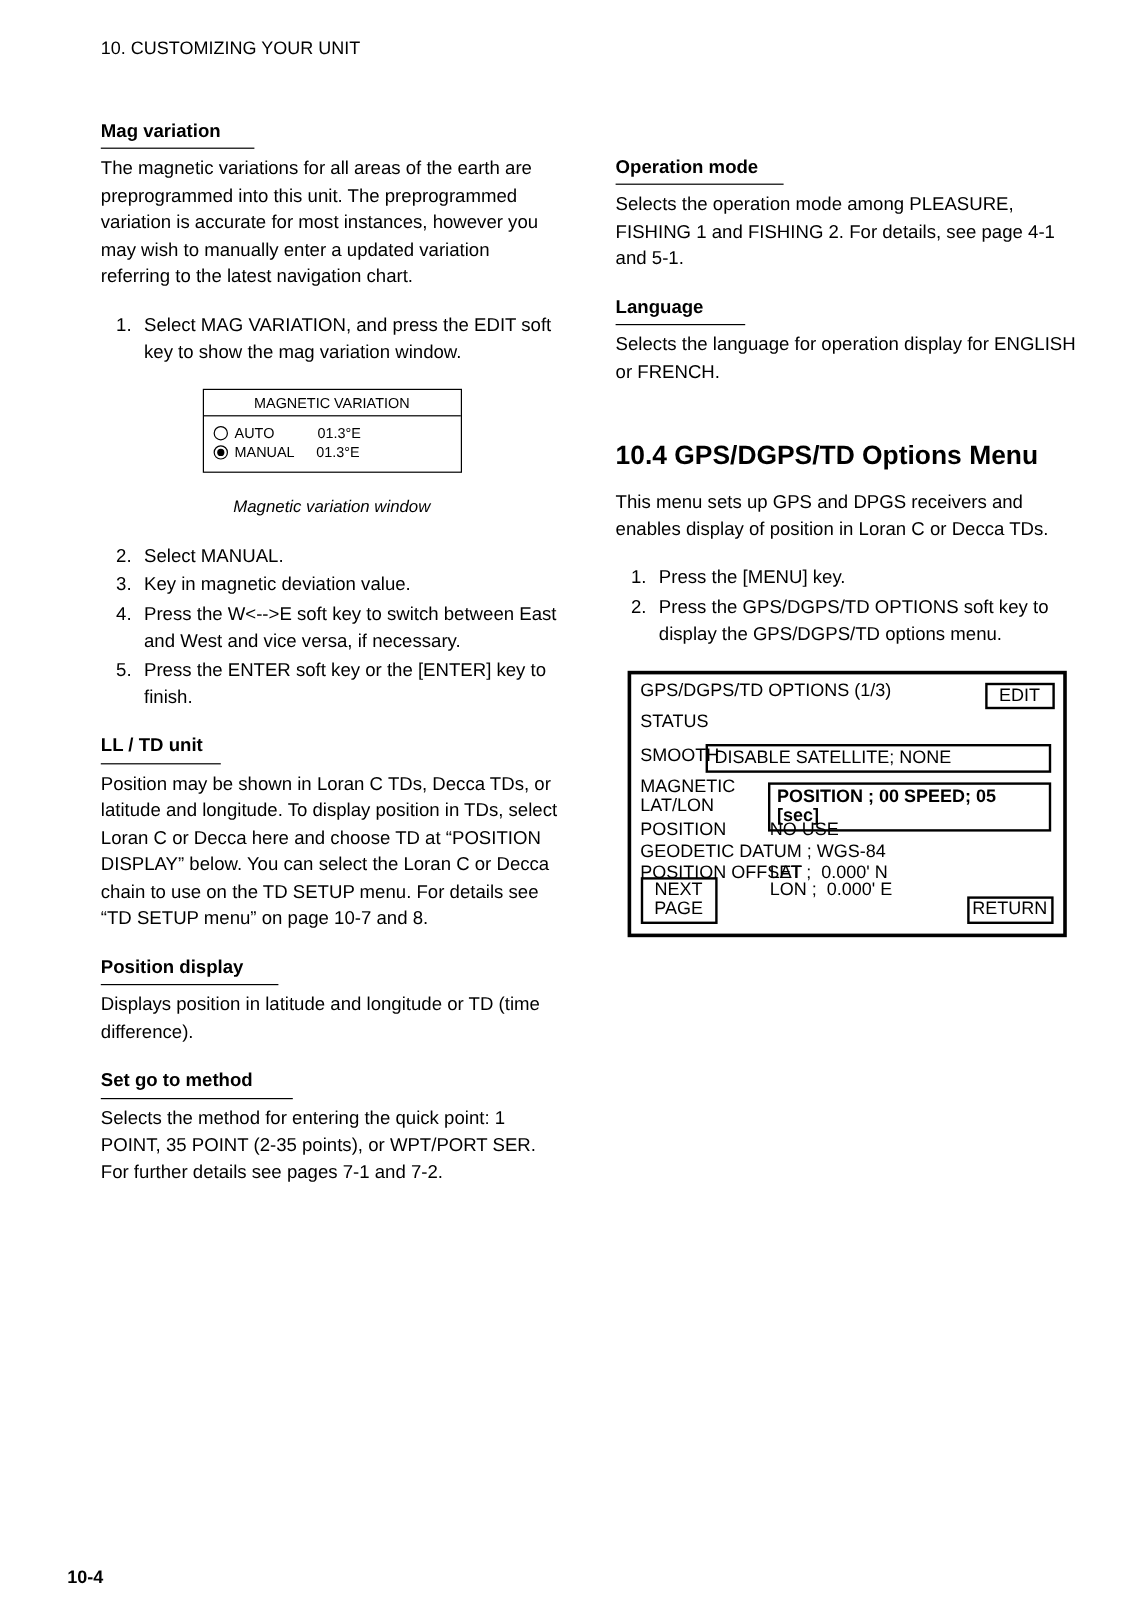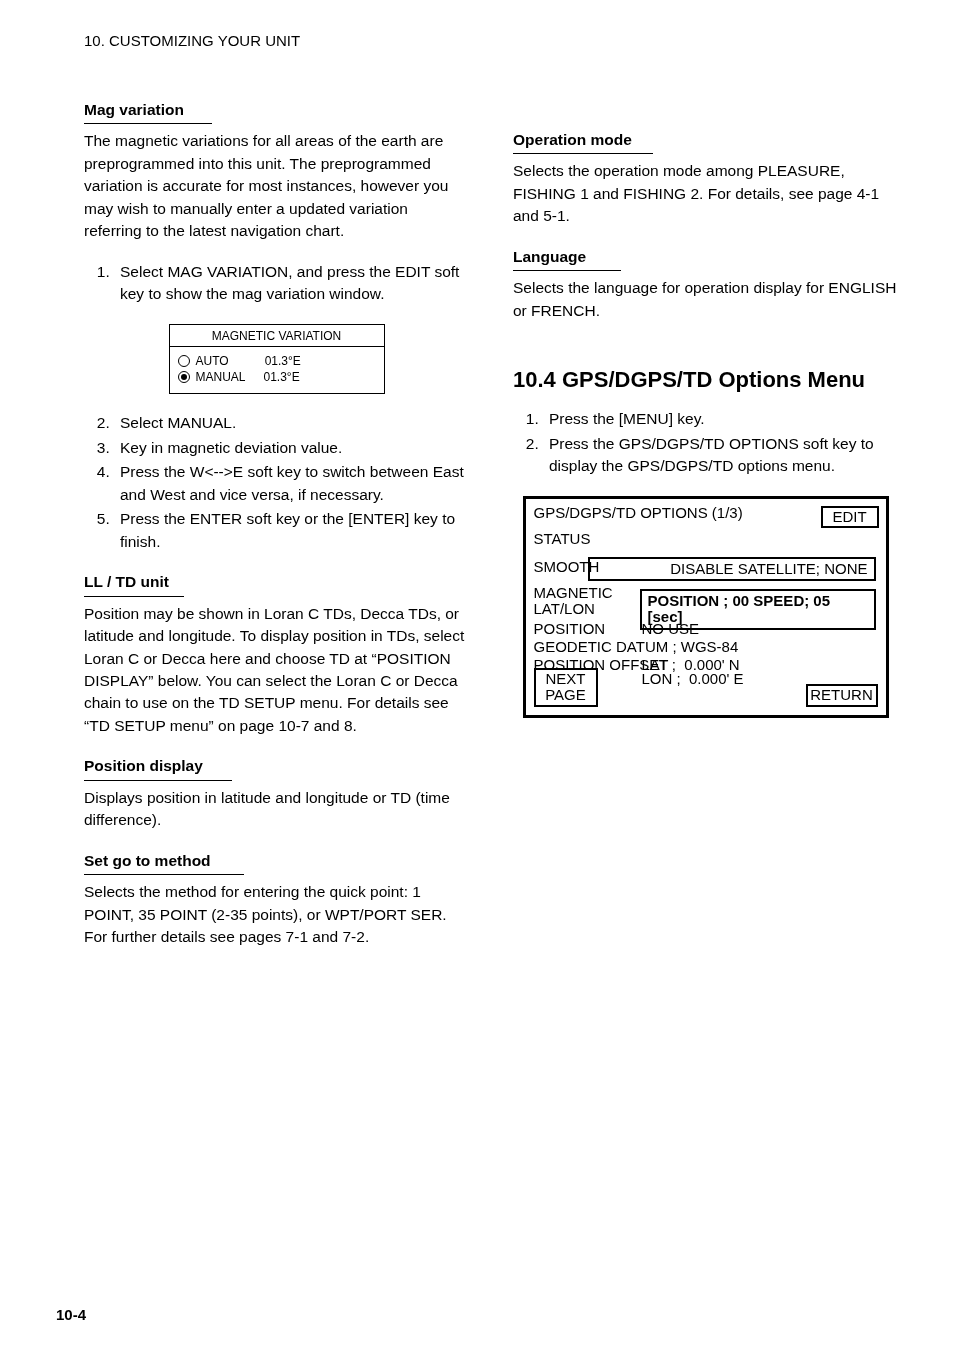--- a/index.html
+++ b/index.html
@@ -140,21 +140,21 @@
     display: flex;
     justify-content: space-between;
   }
   .om-left1 { position: absolute; left: 8px; top: 32px; width: 54px; }
   .om-row2 {
     position: absolute;
     left: 62px; top: 58px; right: 10px;
     border: 2px solid #000;
     padding: 2px 6px;
     display: flex;
-    justify-content: flex-end;
+    justify-content: flex-start;
   }
   .om-left2 { position: absolute; left: 8px; top: 60px; width: 54px; }
   .om-row3 {
     position: absolute;
     left: 114px; top: 90px; right: 10px;
     border: 2px solid #000;
     padding: 2px 6px;
     display: flex;
     justify-content: center;
     font-weight: bold;
@@ -222,20 +222,21 @@
             <span>AUTO</span>
             <span style="margin-left:30px">01.3°E</span>
           </div>
           <div class="magwin-row">
             <span class="radio checked"></span>
             <span>MANUAL</span>
             <span style="margin-left:12px">01.3°E</span>
           </div>
         </div>
       </div>
+      <div class="magcap">Magnetic variation window</div>
 
       <ol class="nlist" start="2">
         <li>Select MANUAL.</li>
         <li>Key in magnetic deviation value.</li>
         <li>Press the W&lt;--&gt;E soft key to switch between East and West and vice versa, if necessary.</li>
         <li>Press the ENTER soft key or the [ENTER] key to finish.</li>
       </ol>
 
       <p class="sect-title">LL / TD unit</p>
       <div class="sect-rule w100"></div>
@@ -259,20 +260,21 @@
       <div class="sect-rule w140"></div>
       <p class="para">Selects the operation mode among PLEASURE, FISHING 1 and FISHING 2. For details, see page 4-1 and 5-1.</p>
 
       <p class="sect-title">Language</p>
       <div class="sect-rule w108"></div>
       <p class="para">Selects the language for operation display for ENGLISH or FRENCH.</p>
 
       <div style="height:24px"></div>
 
       <p class="bigtitle">10.4 GPS/DGPS/TD Options Menu</p>
+      <p class="para">This menu sets up GPS and DPGS receivers and enables display of position in Loran C or Decca TDs.</p>
 
       <ol class="nlist">
         <li>Press the [MENU] key.</li>
         <li>Press the GPS/DGPS/TD OPTIONS soft key to display the GPS/DGPS/TD options menu.</li>
       </ol>
 
       <div class="optmenu">
         <div class="optmenu-inner">
           <div class="om-title">GPS/DGPS/TD OPTIONS (1/3)</div>
           <div class="om-edit">EDIT</div>

